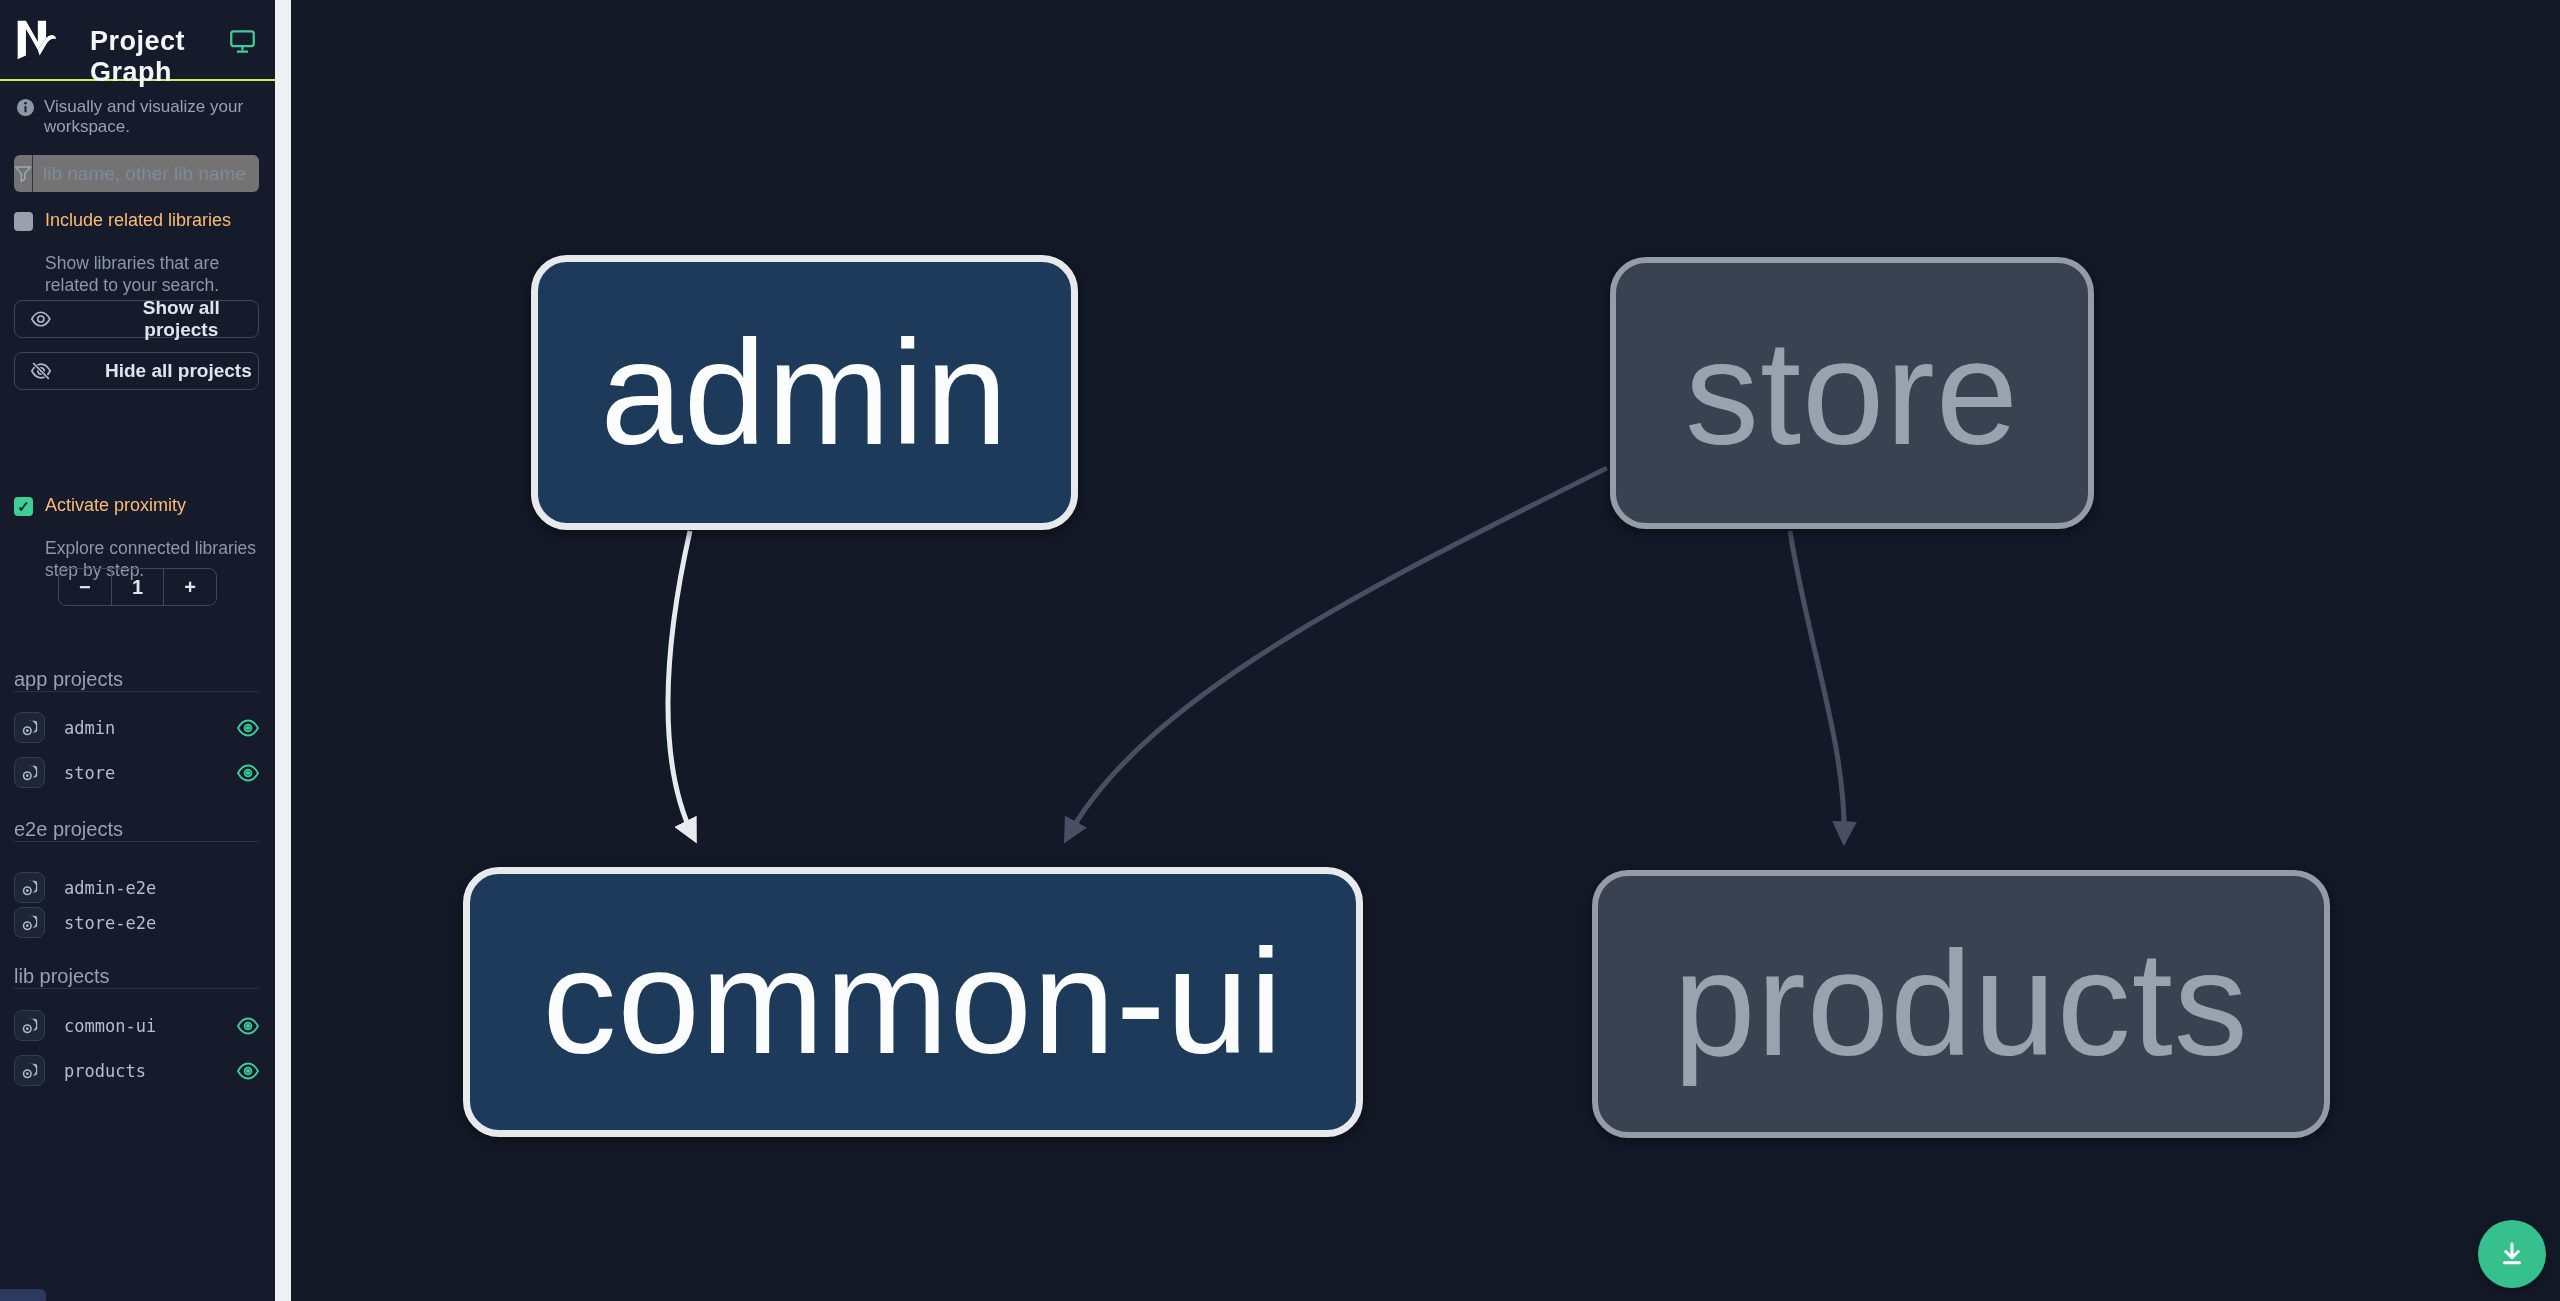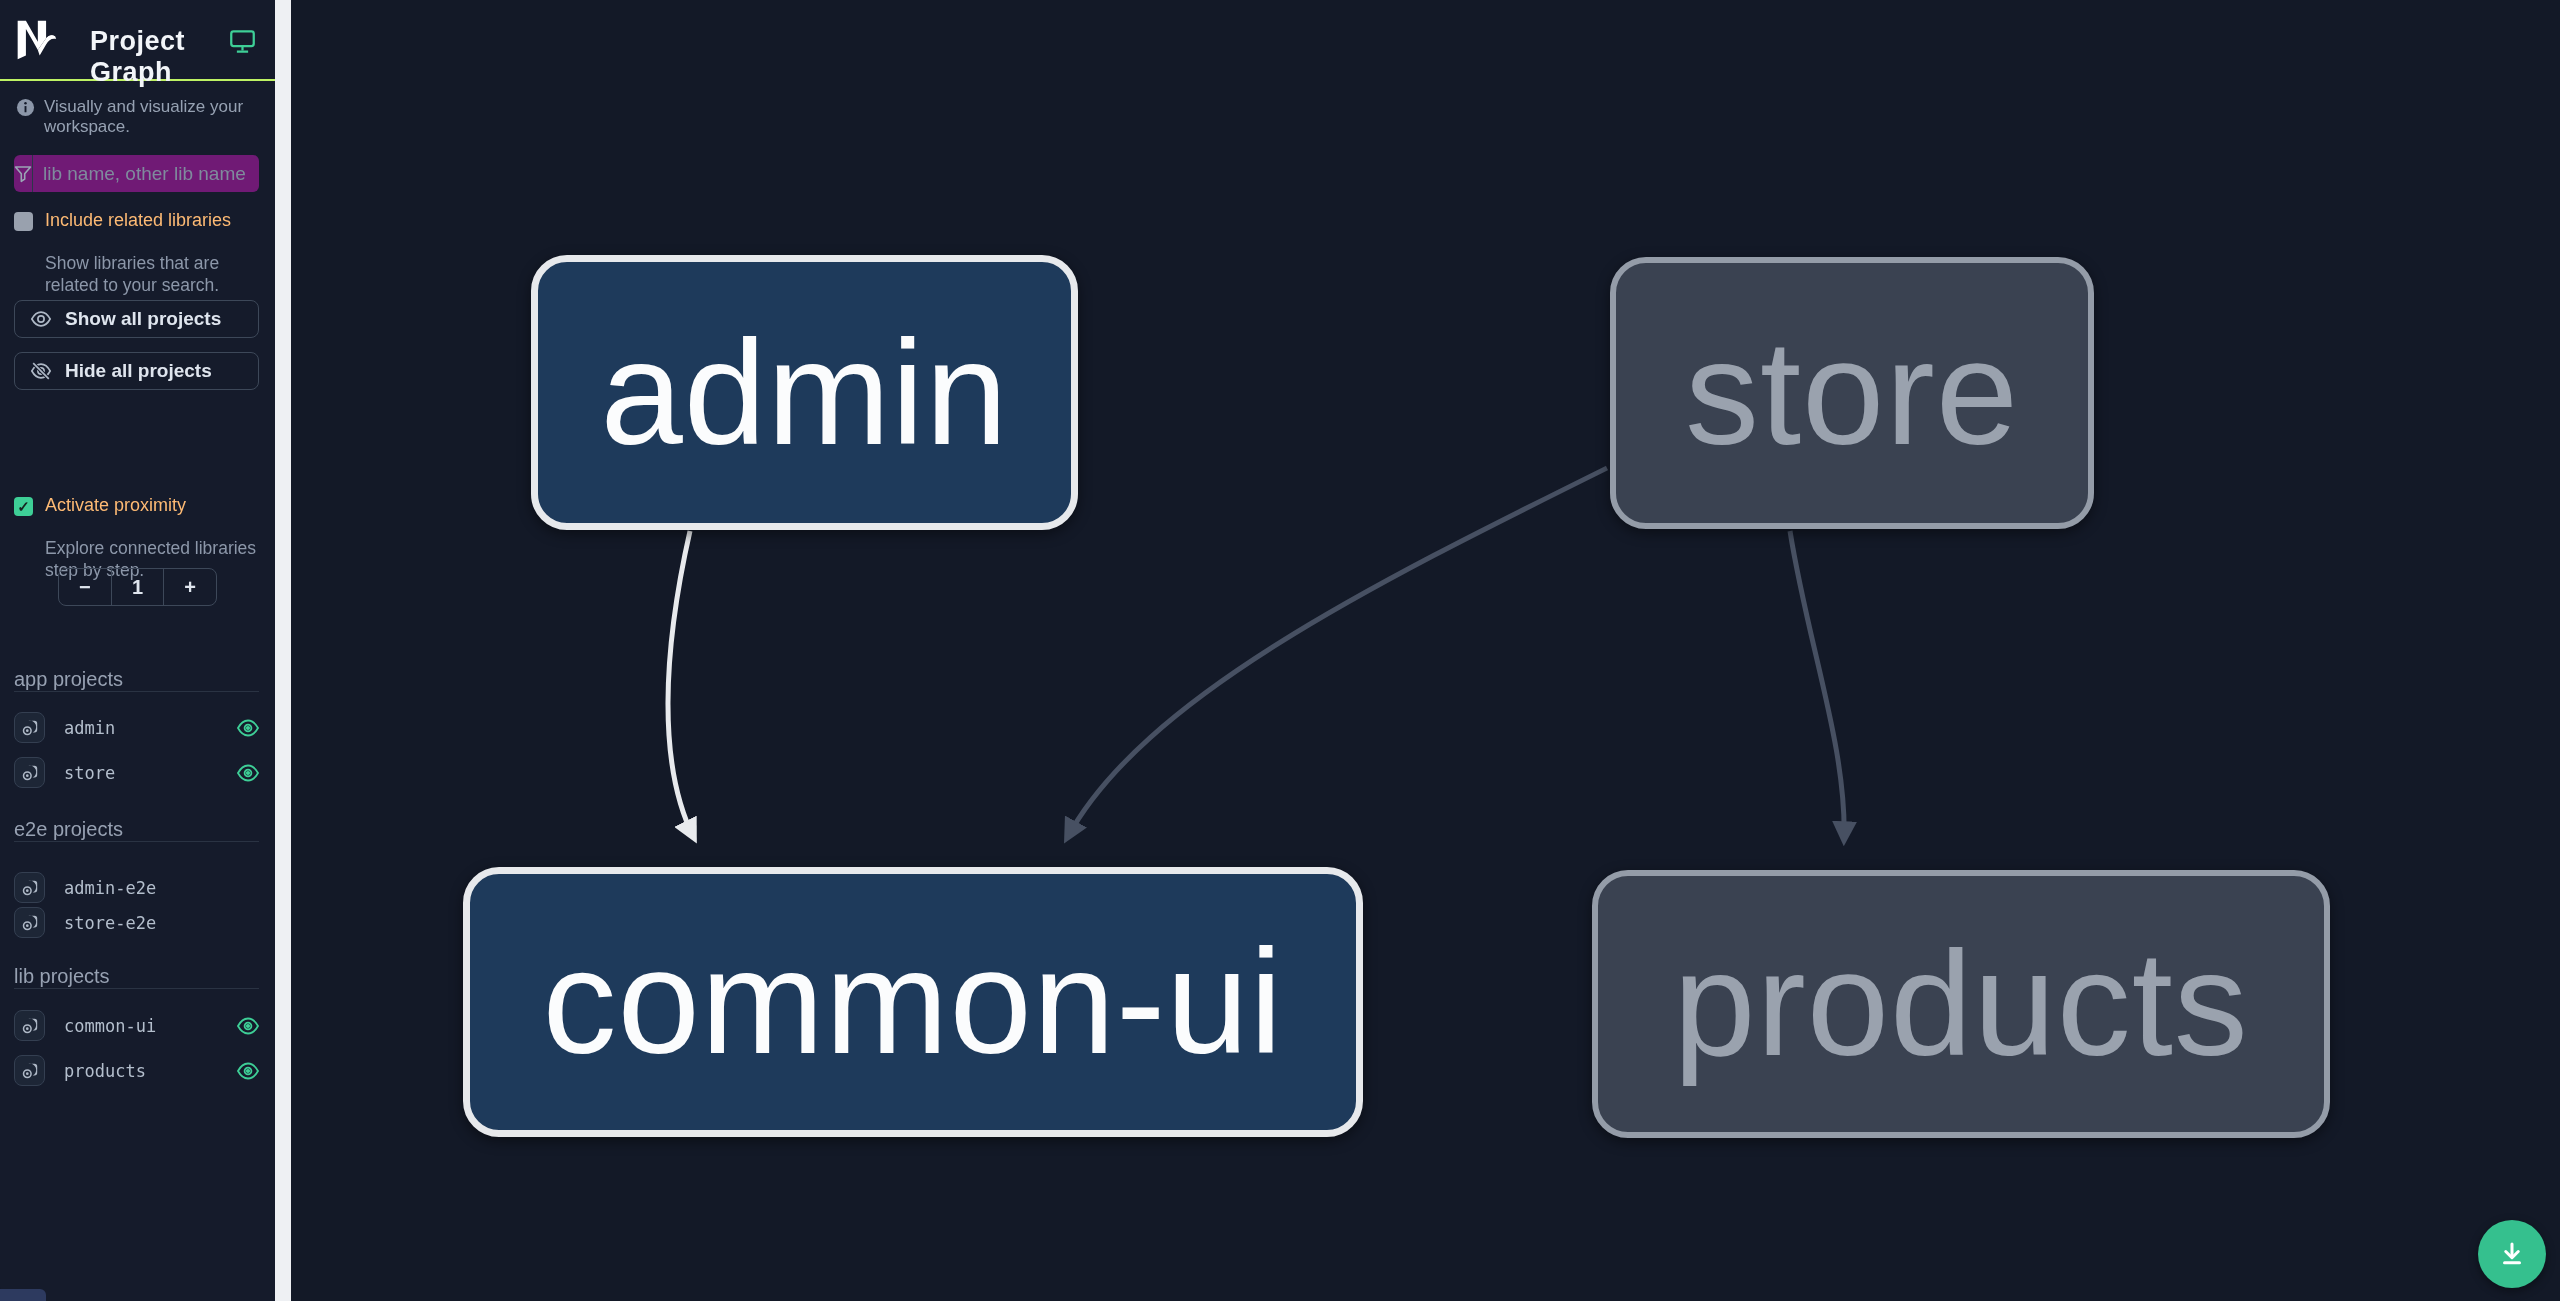--- a/index.html
+++ b/index.html
@@ -23,21 +23,21 @@
   .sb-title { position:absolute; left:90px; top:26px; font-size:27px; font-weight:bold;
               color:#f2f5f9; letter-spacing:.5px; }
   .theme-icon { position:absolute; left:229px; top:28px; width:27px; height:27px; }
 
   .tagline { position:absolute; left:16px; top:97px; width:250px; display:flex; gap:9px;
              color:#96a1b2; font-size:17px; }
   .tagline svg { flex:0 0 auto; margin-top:1px; }
 
   
   .filter { position:absolute; left:14px; top:155px; width:245px; height:37px;
-            background:#701a75; border-radius:6px; display:flex; align-items:stretch;
+            background:#737373; border-radius:6px; display:flex; align-items:stretch;
             overflow:hidden; }
   .filter-icon-cell { width:40px; display:flex; align-items:center; justify-content:center;
                       border-right:1px solid #2c3649; }
   .filter input { flex:1; background:transparent; border:none; outline:none;
                   color:#cdd6e2; font-size:19px; padding:0 10px;
                   font-family:"Liberation Sans", sans-serif; }
   .filter input::placeholder { color:#7f8b9d; }
 
   
   .cb-row { position:absolute; left:14px; width:248px; display:flex; gap:12px; }
@@ -46,21 +46,21 @@
   .cb-white { background:#f3f5f8; }
   .cb-green { background:#3ecf97; display:flex; align-items:center; justify-content:center;
               color:#16231f; font-size:15px; font-weight:bold; }
   .cb-label { font-size:18px; font-weight:normal; color:#fdba74; line-height:1.15; }
   .cb-desc  { font-size:17.5px; color:#8c97a9; line-height:1.28; margin-top:21px; }
 
   
   .sb-btn { position:absolute; left:14px; width:245px; height:38px; border-radius:8px;
             border:1.5px solid #3d4859; background:transparent; display:flex;
             align-items:center; gap:13px; padding:0 0 0 15px; cursor:pointer; }
-  .sb-btn span { font-size:19px; font-weight:bold; color:#dfe5ee; }
+  .sb-btn span { font-size:19px; font-weight:bold; color:#dfe5ee;margin-left:40px; }
 
   
   .stepper { position:absolute; left:58px; top:568px; width:159px; height:38px;
              border:1.5px solid #3d4859; border-radius:8px; display:flex;
              color:#dfe5ee; font-size:20px; font-weight:bold; overflow:hidden; }
   .stepper > div { flex:1; display:flex; align-items:center; justify-content:center; }
   .stepper > div + div { border-left:1.5px solid #3d4859; }
 
   
   .section-title { position:absolute; left:14px; width:245px; font-size:20px;

